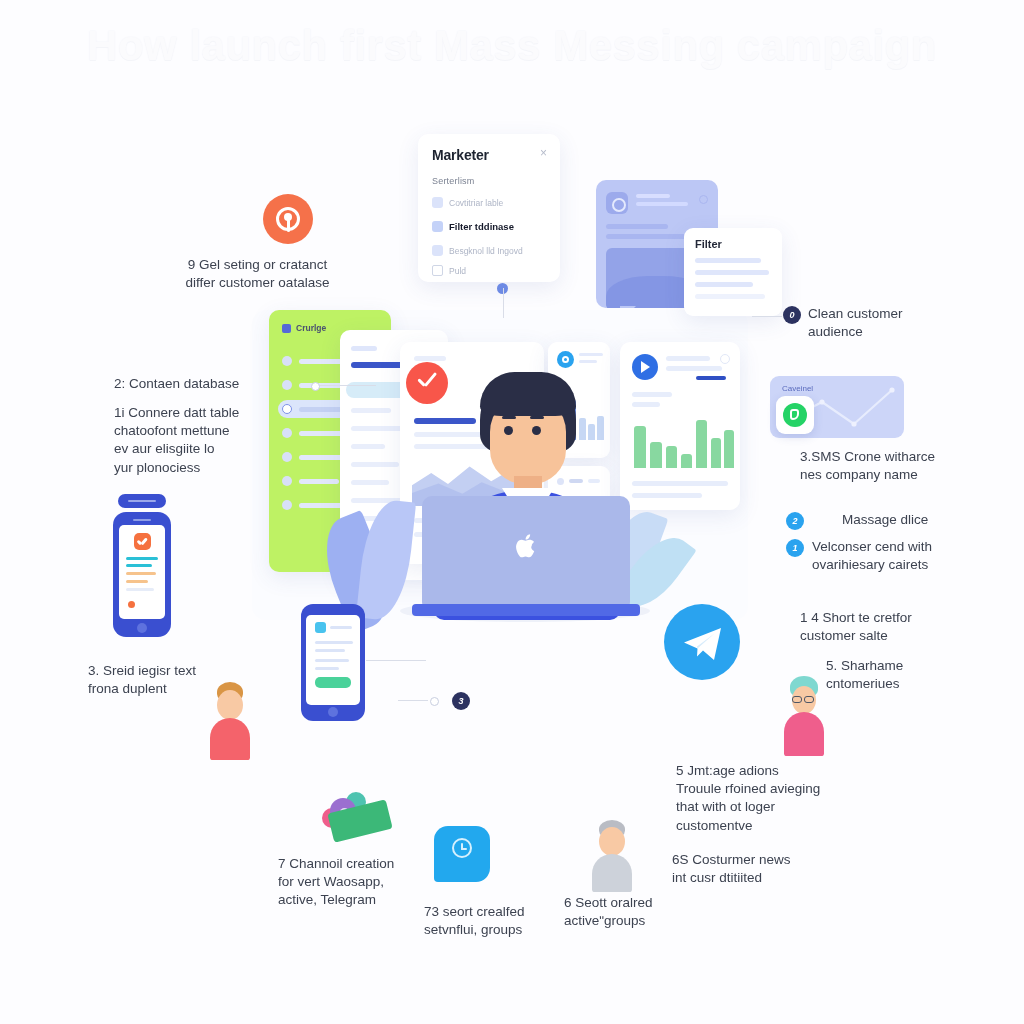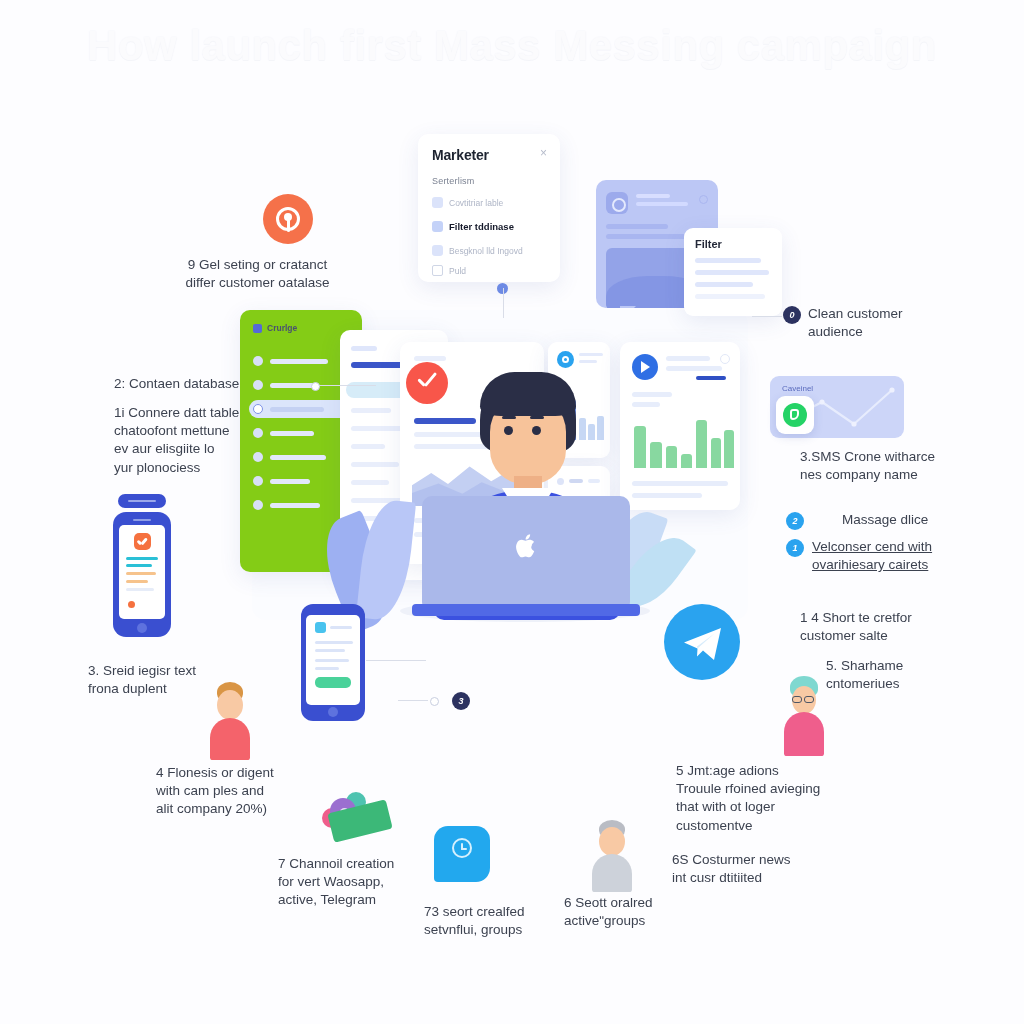--- a/index.html
+++ b/index.html
@@ -67,21 +67,21 @@
   #app-card .ac-wave{position:absolute;left:0;bottom:0;width:104px;height:34px;background:#8496e4;border-radius:40% 45% 0 0 / 60% 55% 0 0;}
   #app-card .ac-dot{position:absolute;right:10px;top:15px;width:7px;height:7px;border-radius:50%;border:1px solid #aab6f0;}
   #app-card .ac-tail{position:absolute;left:24px;bottom:-14px;width:0;height:0;border-left:16px solid #bcc7f5;border-bottom:16px solid transparent;}
 
   
   #filter-card{left:684px;top:228px;width:98px;height:88px;border-radius:9px;}
   #filter-card .f-title{position:absolute;left:11px;top:10px;font-size:11px;font-weight:700;color:#232838;}
   #filter-card .f-l{position:absolute;left:11px;border-radius:3px;background:#dfe6fb;height:5px;}
 
   
-  #list-panel{left:240px;top:310px;width:122px;height:262px;border-radius:10px;background:#84cc16;}
+  #list-panel{left:269px;top:310px;width:122px;height:262px;border-radius:10px;background:#bef264;}
   #list-panel .lp-h{position:absolute;left:13px;top:13px;display:flex;gap:5px;align-items:center;font-size:8.5px;color:#4a5270;font-weight:600;}
   #list-panel .lp-h .lp-ic{width:9px;height:9px;border-radius:2px;background:#5569d8;}
   .lp-row{position:absolute;left:9px;width:104px;height:18px;display:flex;align-items:center;gap:7px;padding-left:4px;box-sizing:border-box;border-radius:9px;}
   .lp-row .lp-av{width:10px;height:10px;border-radius:50%;background:#d8e0f7;flex:none;}
   .lp-row .lp-tx{height:5px;border-radius:3px;background:#e2e8fa;}
   .lp-row.sel{background:#dbe5fb;}
   .lp-row.sel .lp-av{background:#fff;border:1.5px solid #7d92e8;box-sizing:border-box;}
   .lp-row.sel .lp-tx{background:#c4d1f3;}
 
   
@@ -501,35 +501,32 @@
   <div class="note" style="left:808px;top:305px;width:180px;white-space:pre-line;">Clean customer
 audience</div>
 
   <div class="note" style="left:800px;top:448px;width:200px;white-space:pre-line;">3.SMS Crone witharce
 nes company name</div>
 
   <div class="badge blue" style="left:786px;top:512px;">2</div>
   <div class="note" style="left:812px;top:511px;width:180px;margin-left:30px;">Massage dlice</div>
 
   <div class="badge blue" style="left:786px;top:539px;">1</div>
-  <div class="note" style="left:812px;top:538px;width:180px;white-space:pre-line;text-decoration:underline;">Velconser cend with
+  <div class="note" style="left:812px;top:538px;width:180px;white-space:pre-line;">Velconser cend with
 ovarihiesary cairets</div>
 
   <div class="note" style="left:800px;top:609px;width:190px;white-space:pre-line;">1 4 Short te cretfor
 customer salte</div>
 
   <div class="note" style="left:826px;top:657px;width:170px;white-space:pre-line;">5. Sharhame
 cntomeriues</div>
 
   <div class="note" style="left:88px;top:662px;width:180px;white-space:pre-line;">3. Sreid iegisr text
 frona duplent</div>
 
-  <div class="note" style="left:156px;top:764px;width:190px;white-space:pre-line;">4 Flonesis or digent
-with cam ples and
-alit company 20%)</div>
 
   <div class="badge dark" style="left:452px;top:692px;">3</div>
 
   <div class="note" style="left:676px;top:762px;width:200px;white-space:pre-line;">5 Jmt:age adions
 Trouule rfoined avieging
 that with ot loger
 customentve</div>
 
   <div class="note" style="left:278px;top:855px;width:200px;white-space:pre-line;">7 Channoil creation
 for vert Waosapp,

